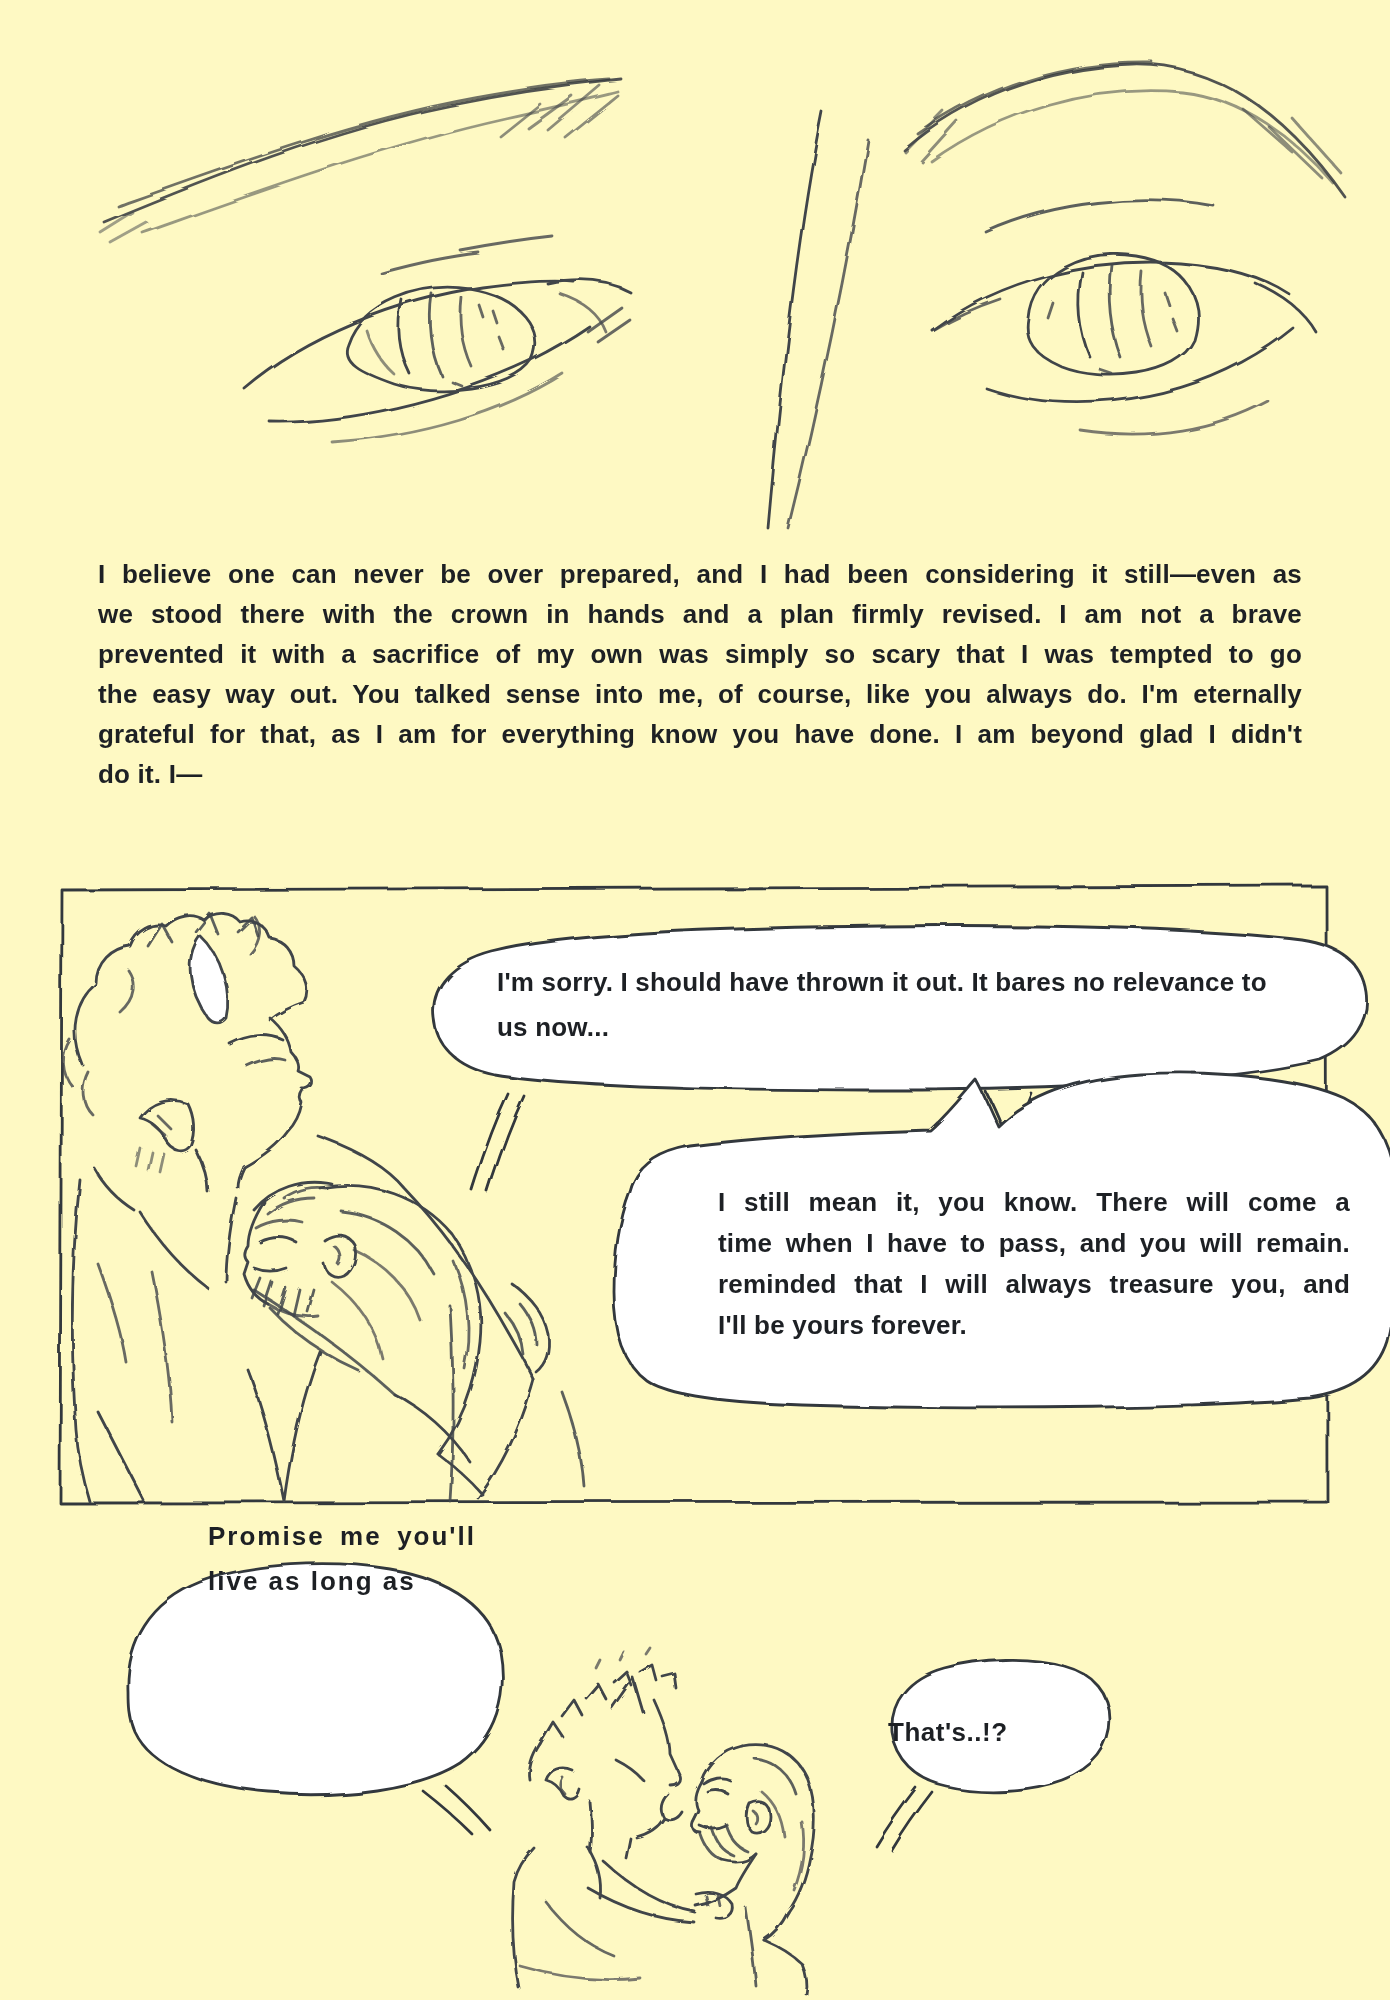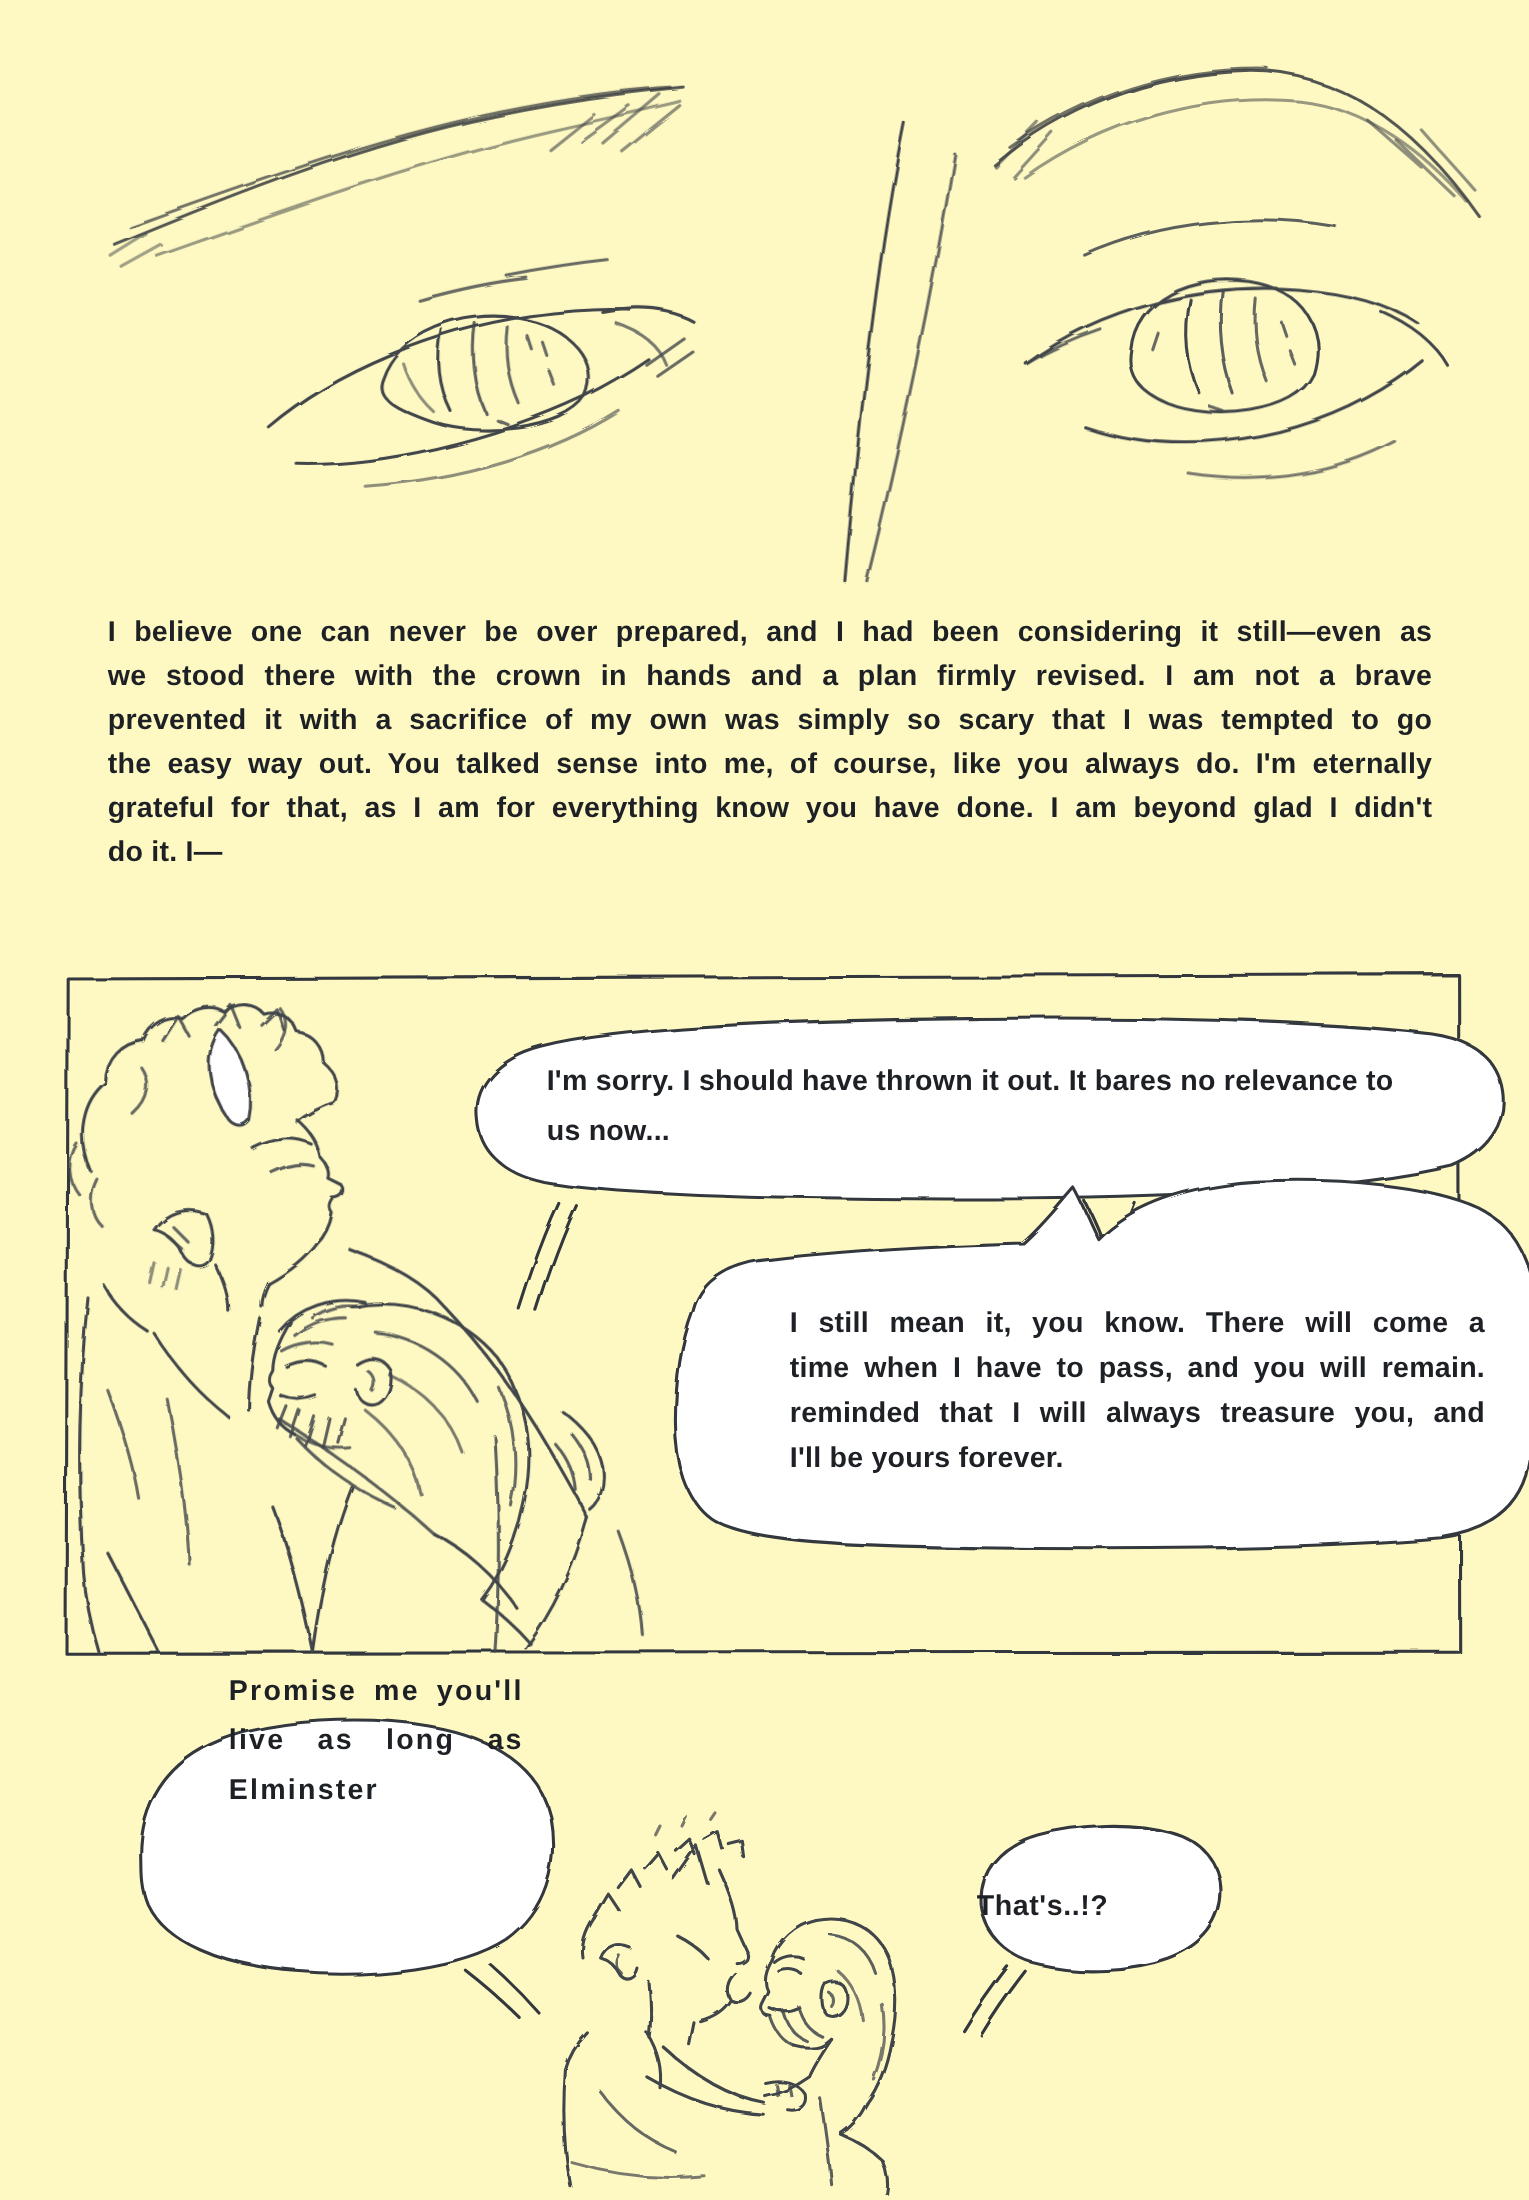--- a/index.html
+++ b/index.html
@@ -229,18 +229,17 @@
   <div class="txt b-meanit just">
       <span class="line">I still mean it, you know. There will come a</span>
       <span class="line">time when I have to pass, and you will remain.</span>
       <span class="line">reminded that I will always treasure you, and</span>
       <span class="line">I'll be yours forever.</span>
     </div>
 
   <div class="txt b-promise just">
       <span class="line">Promise me you'll</span>
       <span class="line">live as long as</span>
-      <span class="line">Elminster</span>
     </div>
 
   <div class="txt b-thats">That's..!?</div>
 
 </div>
 
 </body></html>

